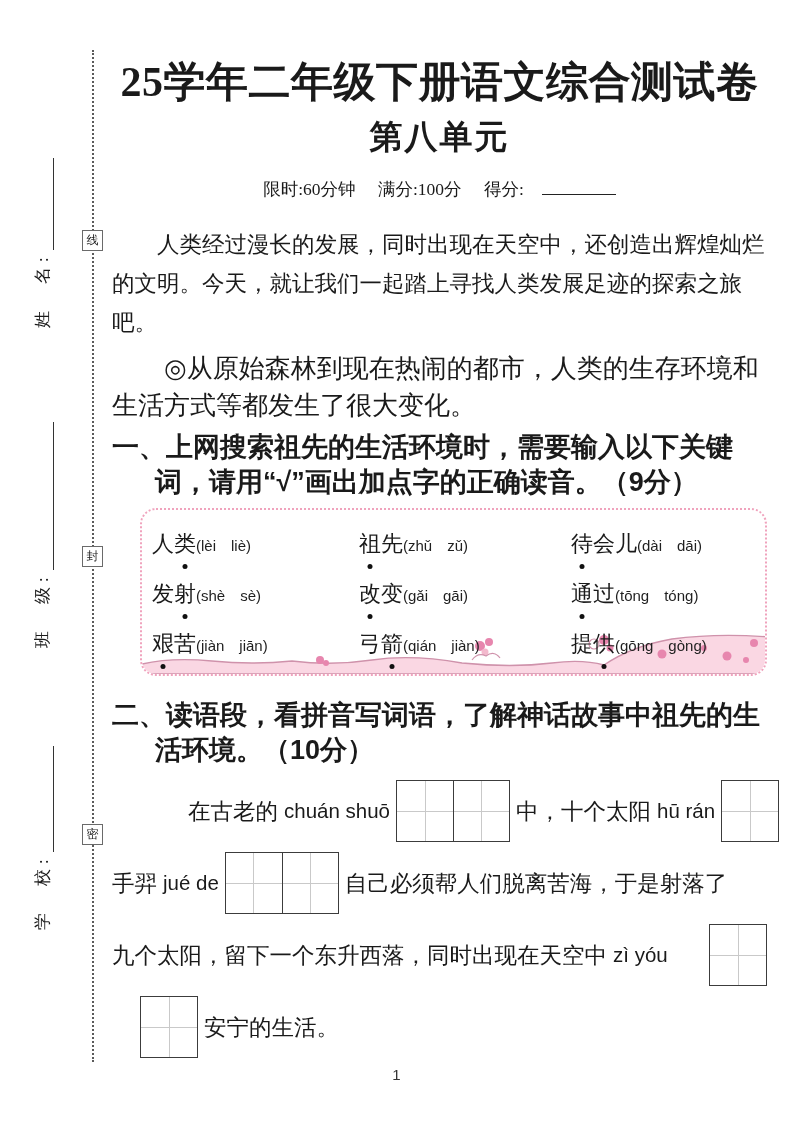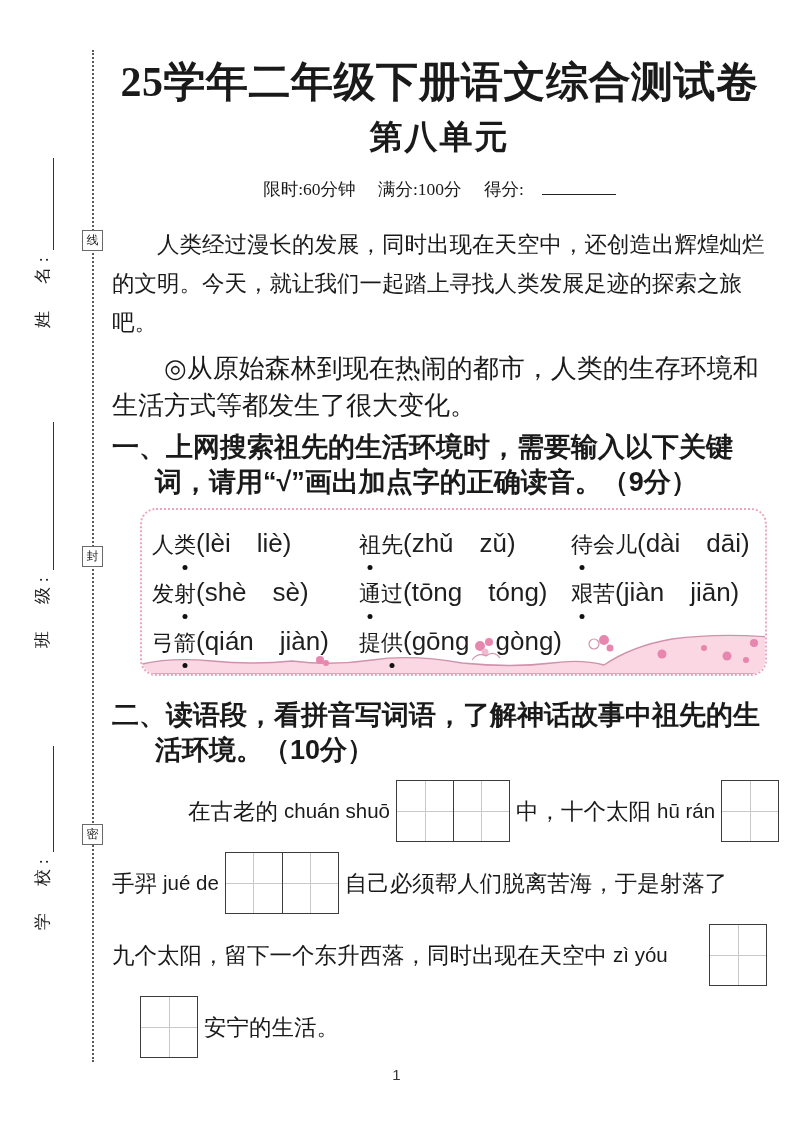--- a/index.html
+++ b/index.html
@@ -28,21 +28,21 @@
   .qhead { font-family:"Liberation Sans","DejaVu Sans",sans-serif; font-weight:bold; font-size:27px;
            line-height:35px; margin-top:6px; padding-left:43px; text-indent:-43px; }
   .qhead2 { margin-top:22px; }
 
   
   .pbox { position:relative; margin-top:8px; margin-left:28px; width:627px; height:168px;
           border:2px dotted #f0a3bd; border-radius:16px; overflow:hidden; background:#fff; }
   .pbox-grid { position:relative; z-index:1; display:grid; grid-template-columns:207px 212px 1fr;
                padding:14px 6px 0 10px; row-gap:9px; }
   .q1item { font-size:22px; white-space:nowrap; line-height:39px; }
-  .q1item .py { font-family:"Liberation Sans","DejaVu Sans",sans-serif; font-size:26px; color:#1f1f1f; }
+  .q1item .py { font-family:"Liberation Sans","DejaVu Sans",sans-serif; font-size:15px; color:#1f1f1f; }
   .dch { position:relative; display:inline-block; }
   .dch::after { content:""; position:absolute; left:50%; bottom:-6px; width:5px; height:5px;
                 border-radius:50%; background:#111; transform:translateX(-50%); }
   .meadow { position:absolute; left:0; right:0; bottom:0; height:44px; z-index:0; }
 
   
   .passage { margin-top:8px; font-size:22.5px; }
   .pline { display:flex; align-items:center; min-height:70px; margin-bottom:2px; gap:6px; }
   .pline .zh { white-space:nowrap;text-align:right; }
   .pline .py { font-family:"Liberation Sans","DejaVu Sans",sans-serif; font-size:20.5px; white-space:nowrap; }
@@ -98,20 +98,21 @@
     <div class="qhead">一、上网搜索祖先的生活环境时，需要输入以下关键词，请用“√”画出加点字的正确读音。（9分）</div>
 
     <div class="pbox">
       <div class="pbox-grid">
 
         <div class="q1item"><span class="word"><span>人</span><span class="dch"><span>类</span></span><span></span></span><span class="py">(lèi　liè)</span></div>
         <div class="q1item"><span class="word"><span></span><span class="dch"><span>祖</span></span><span>先</span></span><span class="py">(zhǔ　zǔ)</span></div>
         <div class="q1item"><span class="word"><span></span><span class="dch"><span>待</span></span><span>会儿</span></span><span class="py">(dài　dāi)</span></div>
 
         <div class="q1item"><span class="word"><span>发</span><span class="dch"><span>射</span></span><span></span></span><span class="py">(shè　sè)</span></div>
+        <div class="q1item"><span class="word"><span></span><span class="dch"><span>改</span></span><span>变</span></span><span class="py">(gǎi　gāi)</span></div>
         <div class="q1item"><span class="word"><span></span><span class="dch"><span>通</span></span><span>过</span></span><span class="py">(tōng　tóng)</span></div>
 
         <div class="q1item"><span class="word"><span></span><span class="dch"><span>艰</span></span><span>苦</span></span><span class="py">(jiàn　jiān)</span></div>
         <div class="q1item"><span class="word"><span>弓</span><span class="dch"><span>箭</span></span><span></span></span><span class="py">(qián　jiàn)</span></div>
         <div class="q1item"><span class="word"><span>提</span><span class="dch"><span>供</span></span><span></span></span><span class="py">(gōng　gòng)</span></div>
       </div>
 
       <svg class="meadow" viewBox="0 0 627 44" preserveAspectRatio="none">
         <path d="M0,34 Q30,27 70,31 T150,31 Q190,36 230,30 T320,33 Q370,38 410,33 Q440,29 462,35 Q490,16 530,9 Q575,3 627,7 L627,44 L0,44 Z" fill="#fad7e3" stroke="#cf92ab" stroke-width="1.3"></path>
         <g fill="#e786ae">

